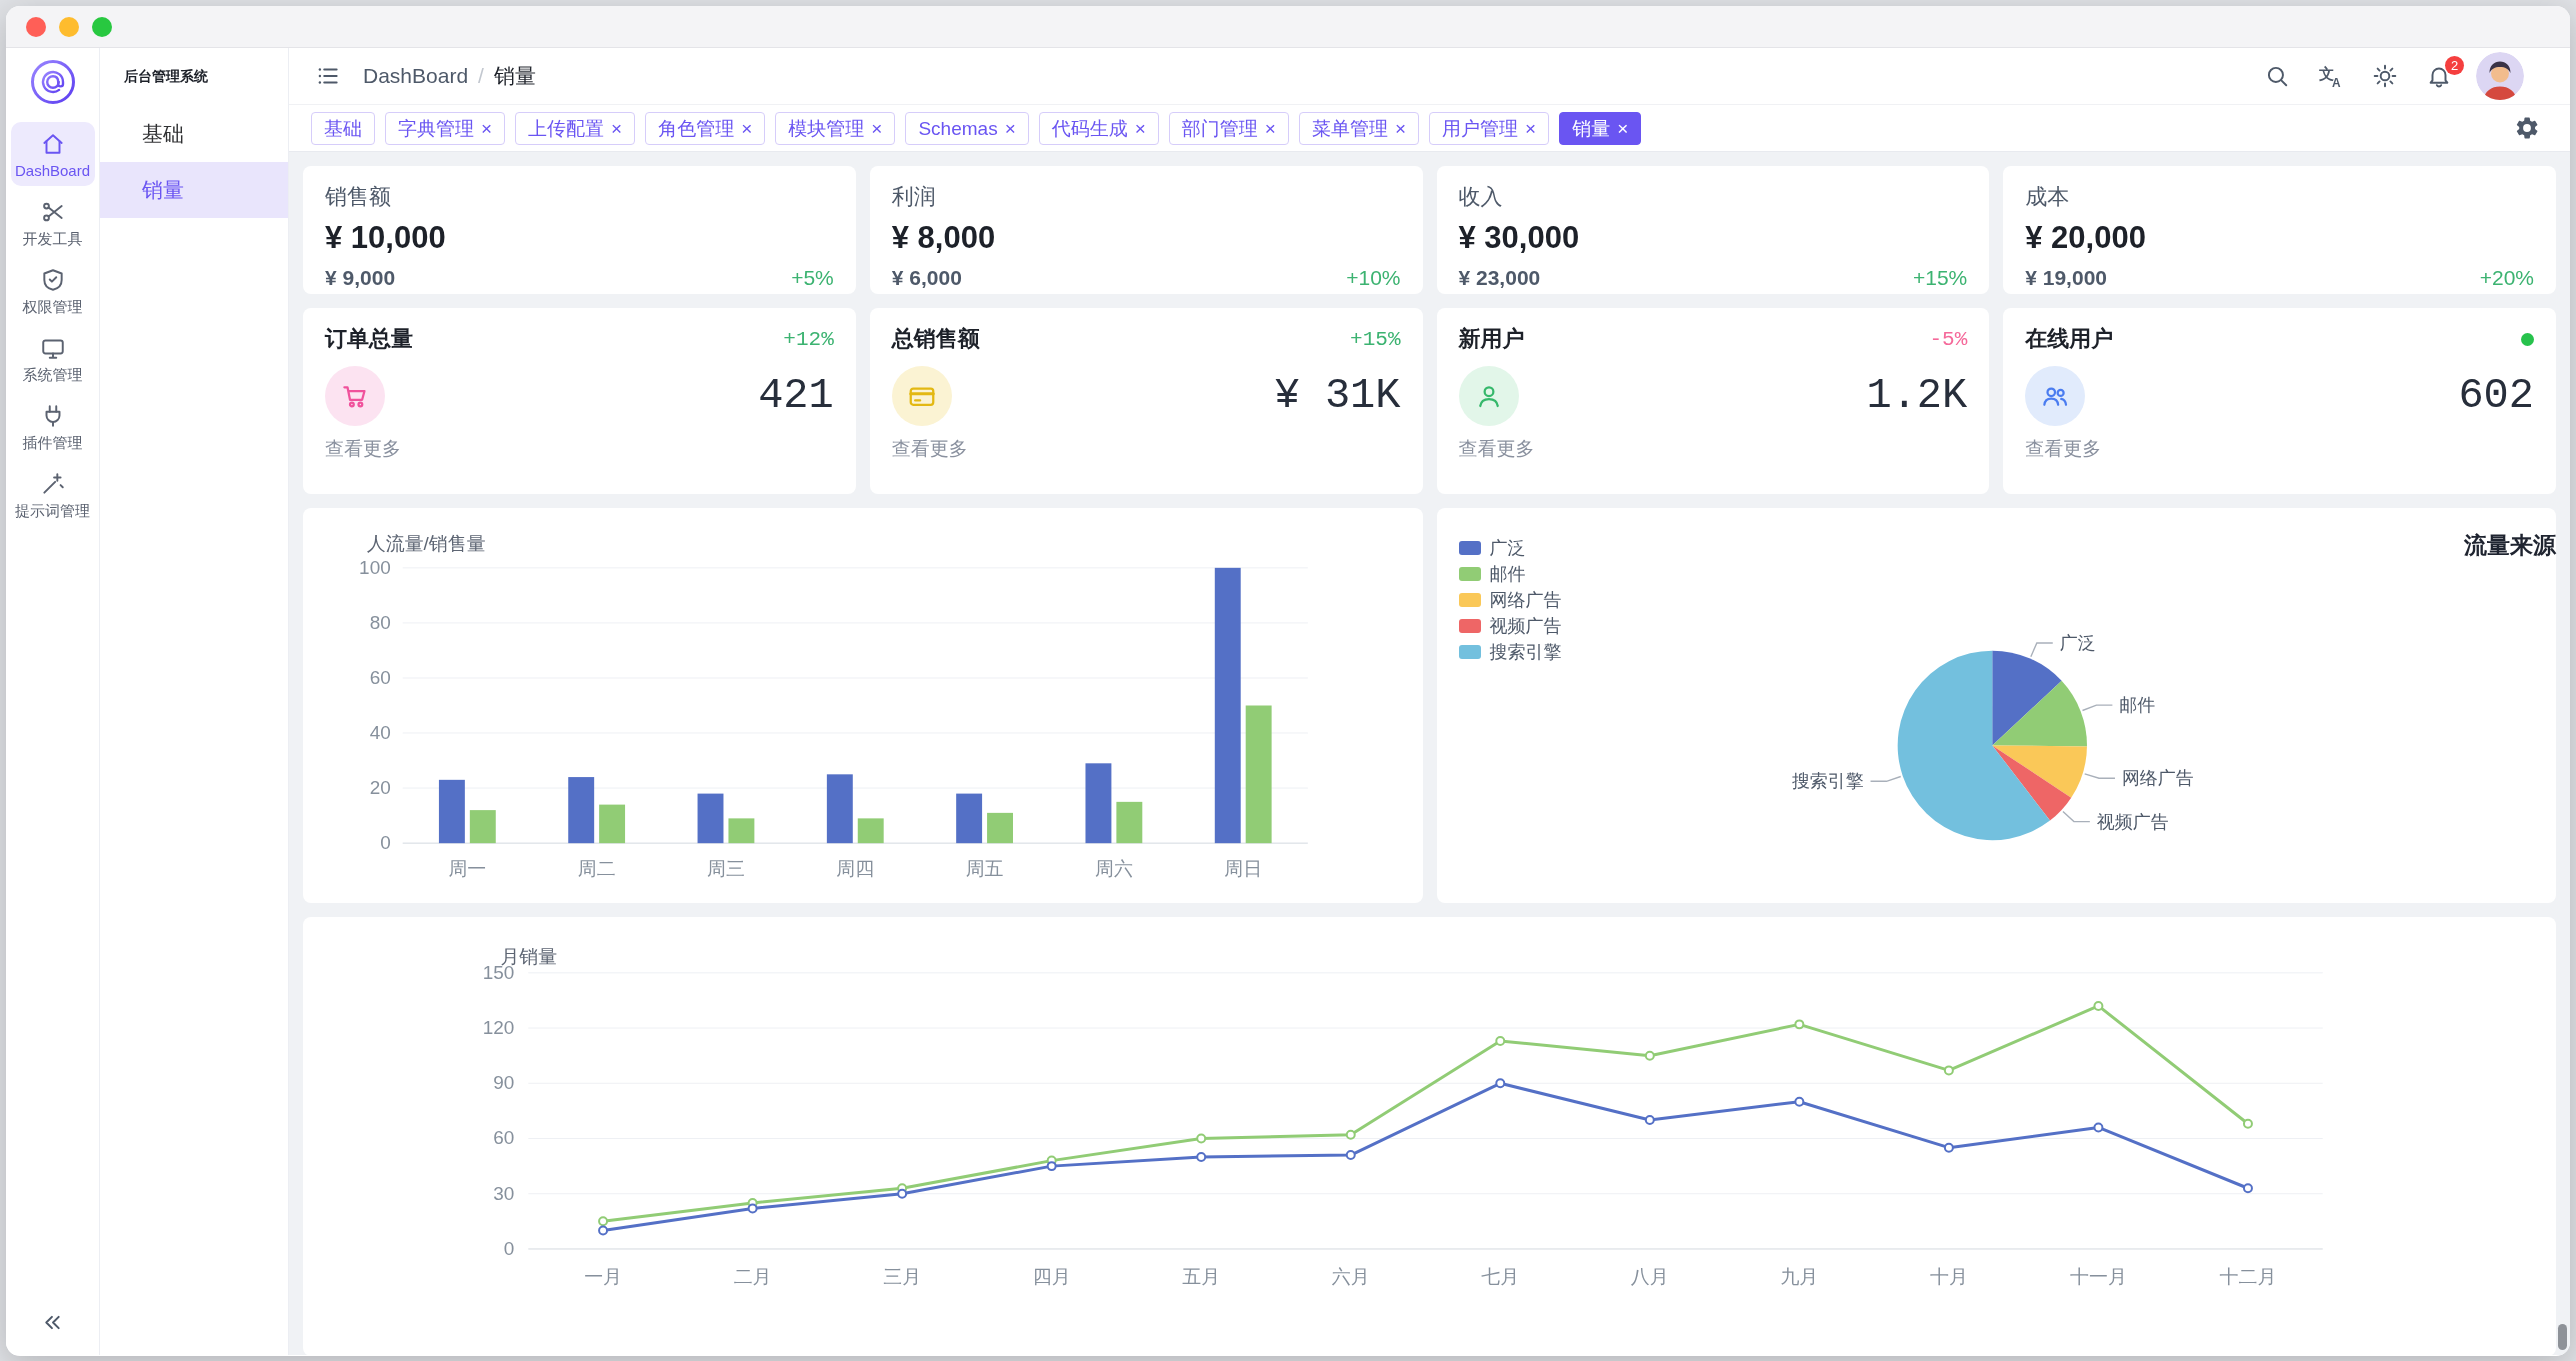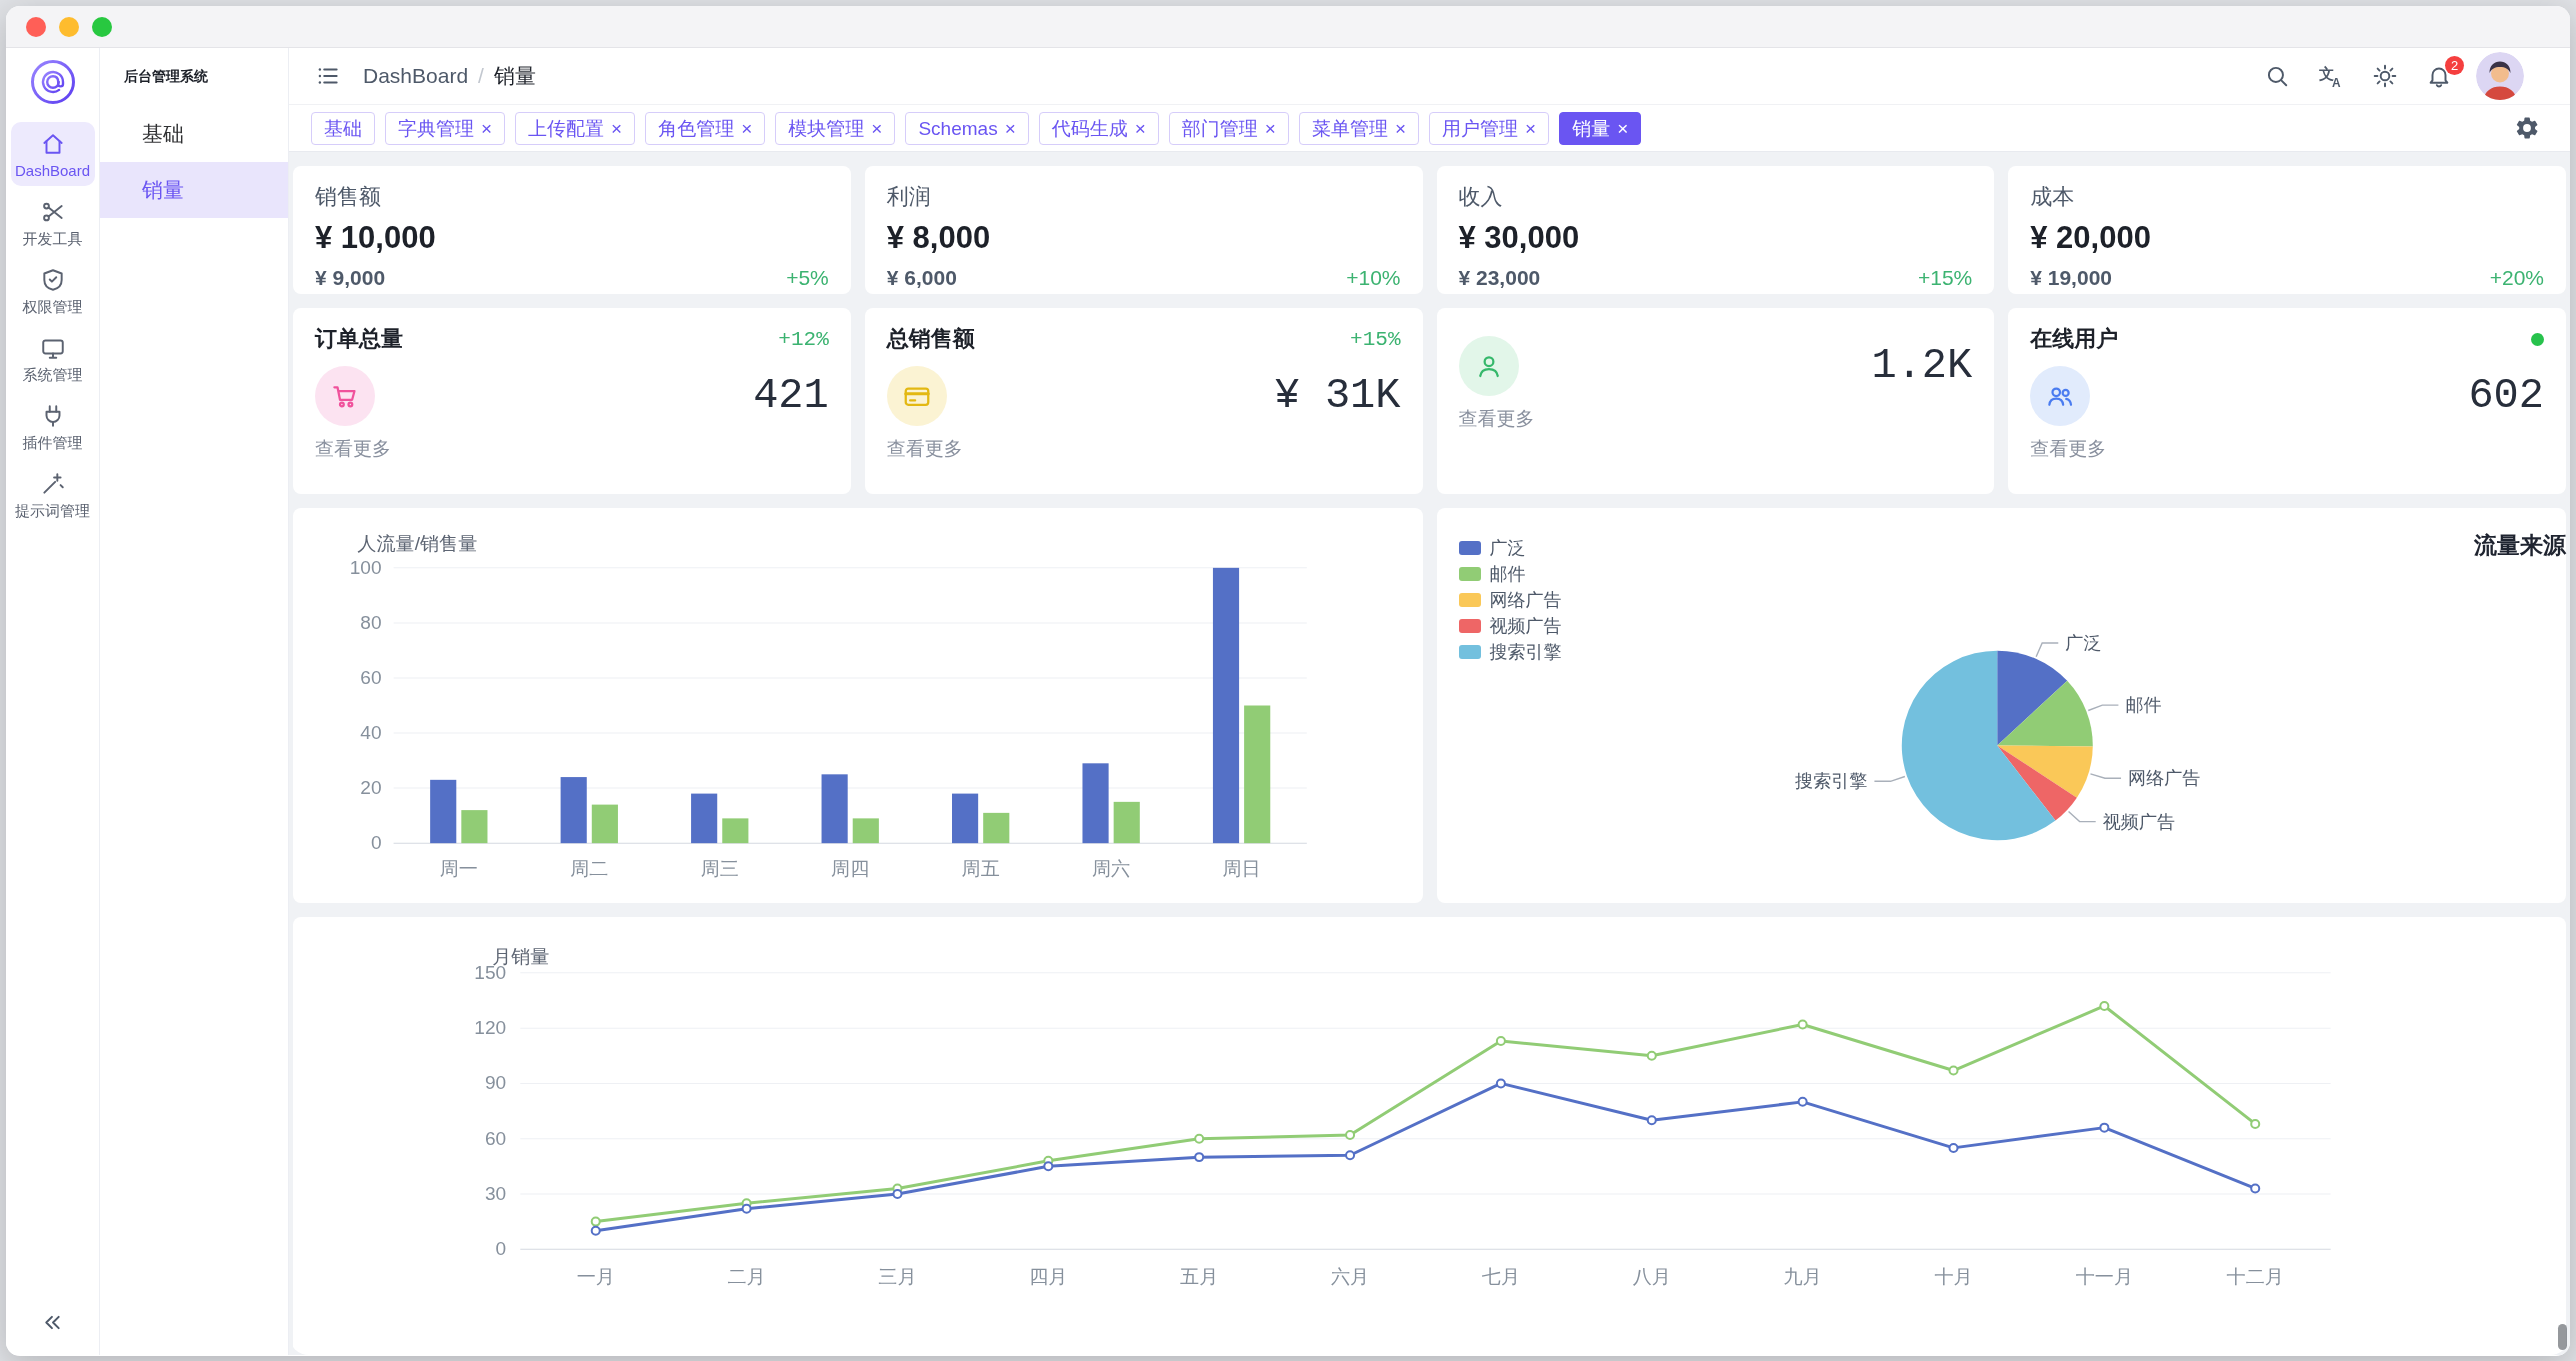--- a/index.html
+++ b/index.html
@@ -50,21 +50,21 @@
   .avatar{width:48px;height:48px;border-radius:50%;overflow:hidden;cursor:pointer;flex:0 0 48px;}
   .avatar svg{width:48px;height:48px;display:block;}
 
   .tagsbar{height:47px;flex:0 0 47px;background:#fff;display:flex;align-items:center;border-bottom:1px solid #e8eaef;padding-left:22px;}
   .tags{display:flex;align-items:center;gap:10px;}
   .tag{height:33px;display:inline-flex;align-items:center;gap:7px;padding:0 12px;border:1px solid var(--primary-border);border-radius:4px;color:var(--primary);font-size:19px;cursor:pointer;background:#fff;line-height:1;}
   .tag-close{font-size:19px;line-height:1;}
   .tag.active{background:var(--primary);border-color:var(--primary);color:#fff;}
   .settings-btn{margin-left:auto;margin-right:26px;}
 
-  .content{flex:1;padding:14px 4px 0;display:flex;flex-direction:column;gap:14px;overflow:hidden;border-radius:20px;}
+  .content{flex:1;padding:14px 14px 0;display:flex;flex-direction:column;gap:14px;overflow:hidden;border-radius:20px;}
   .row1,.row2{display:grid;grid-template-columns:repeat(4,1fr);gap:14px;}
   .card{background:#fff;border-radius:8px;}
   .s1-card{height:128px;padding:16px 22px;}
   .s1-title{font-size:22px;color:var(--text-2);}
   .s1-value{font-size:31px;font-weight:700;color:var(--text-1);margin-top:8px;}
   .s1-bottom{display:flex;justify-content:space-between;margin-top:10px;font-size:21px;}
   .s1-prev{color:var(--text-2);font-weight:600;}
   .up{color:var(--positive);}
   .down{color:var(--negative);}
   .s2-card{height:186px;padding:16px 22px;font-family:Liberation Mono, monospace;}
@@ -371,20 +371,24 @@
                     <rect x="3" y="6" width="18" height="13" rx="2"></rect>
                     <path d="M3 10.2h18" stroke-width="2.4"></path>
                     <path d="M6.5 15.5h4"></path>
                   </svg>
                 </span>
                 <span class="s2-value">¥ 31K</span>
               </div>
               <div class="s2-more">查看更多</div>
             </div>
             <div class="card s2-card">
+              <div class="s2-head">
+                <span class="s2-title">新用户</span>
+                <span class="s2-delta down">-5%</span>
+              </div>
               <div class="s2-mid">
                 <span class="s2-icon" style="background:#e2f6e9;color:#35b86b">
                   <svg width="24" height="24" viewBox="0 0 24 24" fill="none" stroke="currentColor" stroke-width="1.8" stroke-linecap="round" stroke-linejoin="round">
                     <circle cx="12" cy="8.5" r="3.5"></circle>
                     <path d="M5 20c.5-3.8 3.2-5.6 7-5.6s6.5 1.8 7 5.6"></path>
                   </svg>
                 </span>
                 <span class="s2-value">1.2K</span>
               </div>
               <div class="s2-more">查看更多</div>

